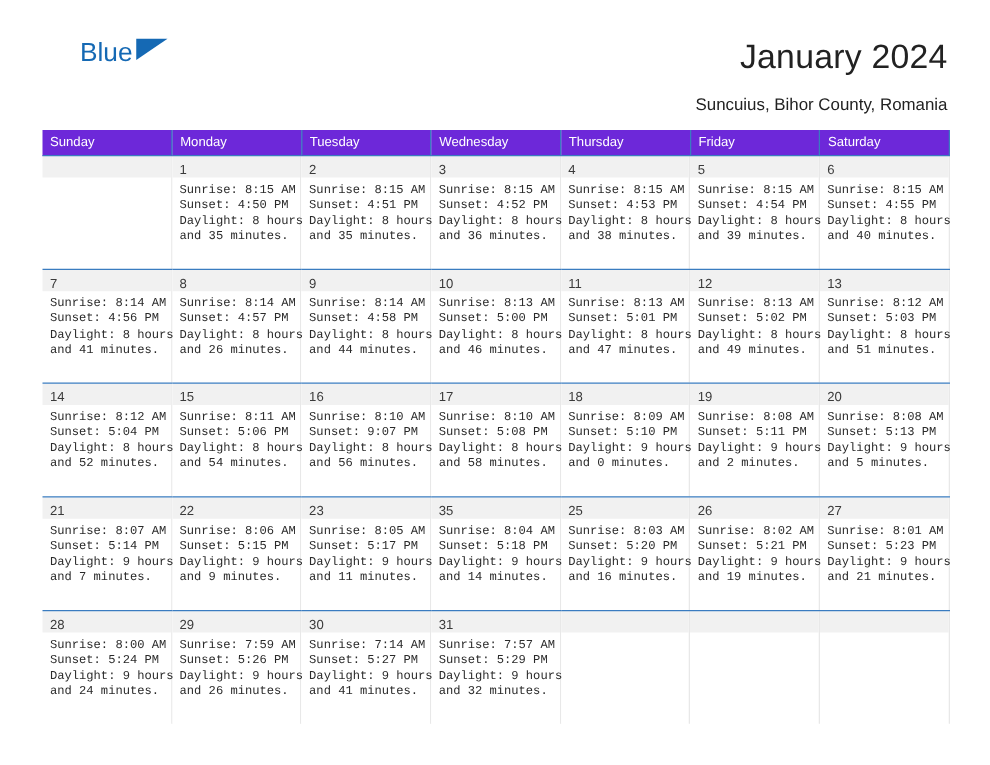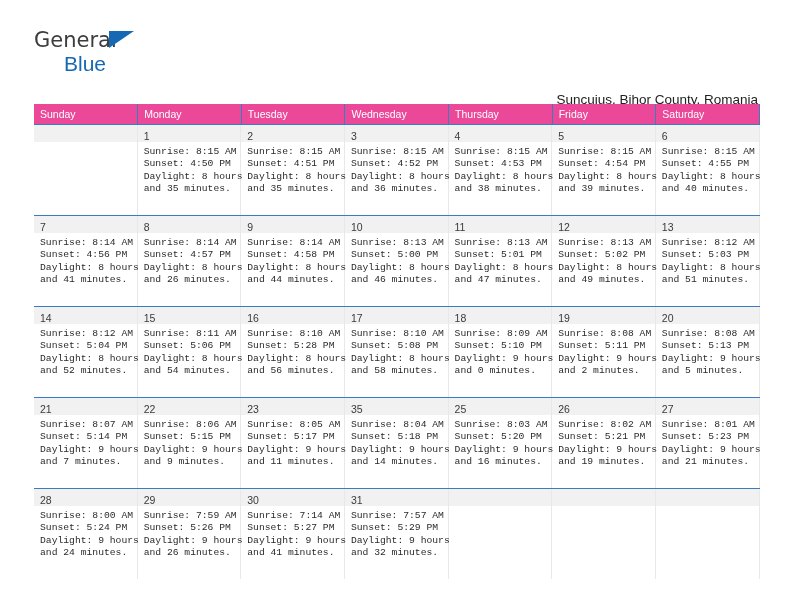--- a/index.html
+++ b/index.html
@@ -70,34 +70,33 @@
     text-align: right;
     letter-spacing: 0.2px;
   }
   .subtitle {
     position: absolute;
     right: 34px;
     top: 76px;
     font-size: 13.5px;
     color: #222222;
     text-align: right;
-    margin-top: 16px;
   }
 
   
   .calendar {
     position: absolute;
     left: 34px;
     top: 104px;
     width: 726px;
     border-collapse: collapse;
     table-layout: fixed;
   }
   .calendar th {
-    background: #ec4899;
+    background: #6d28d9;
     color: #ffffff;
     font-size: 10.5px;
     font-weight: normal;
     text-align: left;
     padding: 4px 0 4px 6px;
     height: 19px;
     box-sizing: border-box;
     border-right: 1px solid #3a7cc0;
   }
   .weekrow > td {
@@ -140,25 +139,25 @@
   }
 </style>
 </head>
 <body>
 
 <div class="page">
 
   <div class="top">
 
     <div class="logo">
-      <span class="logo-row1">General</span>
       <span class="logo-tri"></span>
       <span class="logo-row2">Blue</span>
     </div>
 
+    <div class="title">January 2024</div>
     <div class="subtitle">Suncuius, Bihor County, Romania</div>
   </div>
 
   <table class="calendar">
     <thead>
       <tr>
         <th>Sunday</th>
         <th>Monday</th>
         <th>Tuesday</th>
         <th>Wednesday</th>
@@ -341,21 +340,21 @@
                 <div>Daylight: 8 hours</div>
                 <div>and 54 minutes.</div>
               </div>
             </div>
           </td>
           <td>
             <div class="cell">
               <div class="daynum-band"><span class="daynum">16</span></div>
               <div class="info">
                 <div>Sunrise: 8:10 AM</div>
-                <div>Sunset: 5:28 PM</div>
+                <div>Sunset: 9:07 PM</div>
                 <div>Daylight: 8 hours</div>
                 <div>and 56 minutes.</div>
               </div>
             </div>
           </td>
           <td>
             <div class="cell">
               <div class="daynum-band"><span class="daynum">17</span></div>
               <div class="info">
                 <div>Sunrise: 8:10 AM</div>

